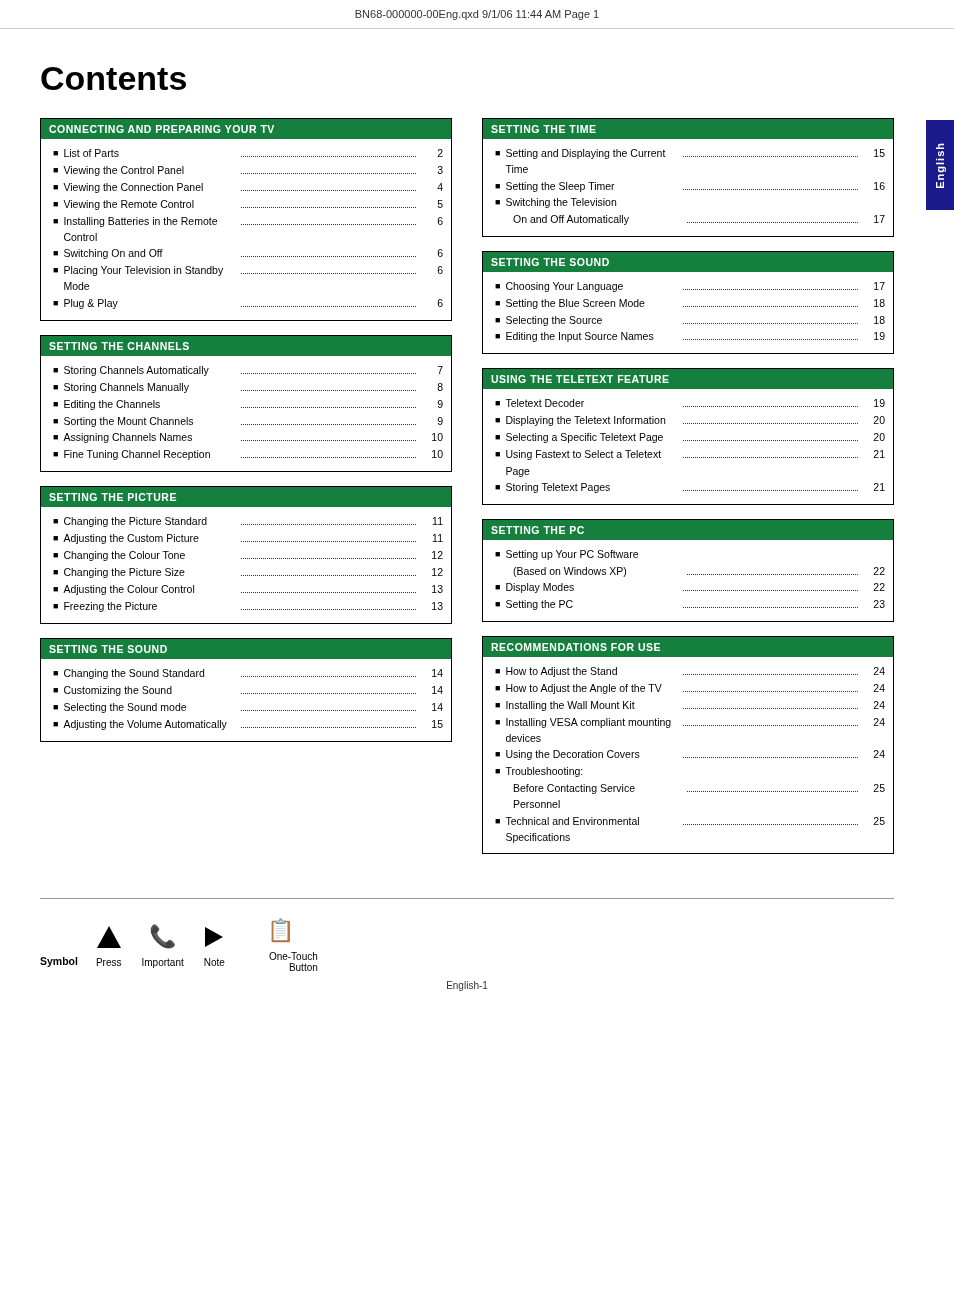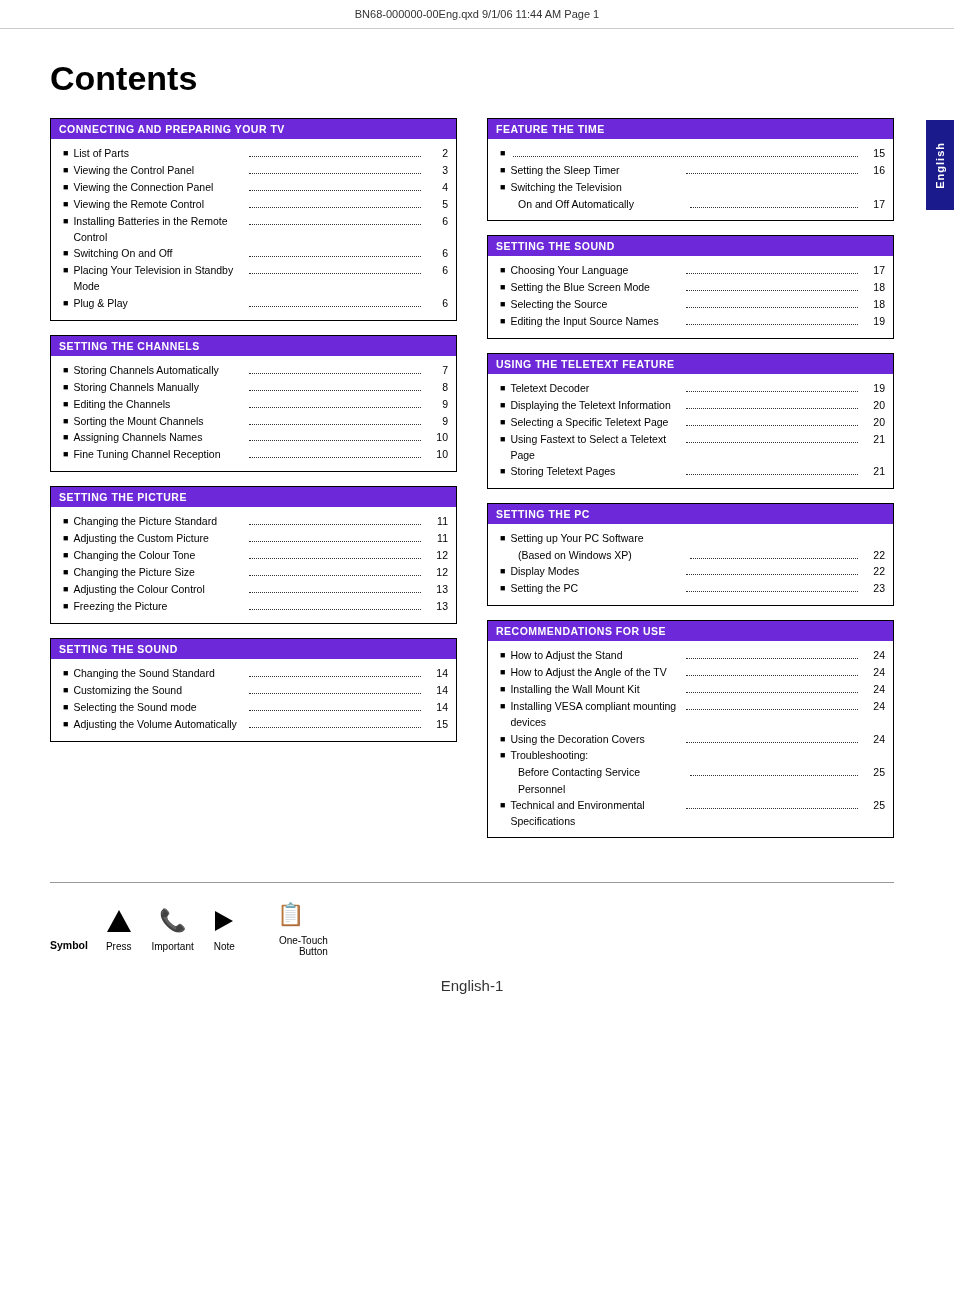--- a/index.html
+++ b/index.html
@@ -39,21 +39,21 @@
     .side-tab span {
       color: #fff;
       font-size: 11px;
       font-weight: bold;
       writing-mode: vertical-rl;
       transform: rotate(180deg);
       letter-spacing: 1px;
     }
 
     .page-content {
-      padding: 30px 50px 30px 50px;
+      padding: 30px 50px 30px 40px;
       padding-right: 60px;
     }
 
     h1.title {
       font-size: 34px;
       font-weight: bold;
       margin-bottom: 20px;
       color: #000;
     }
 
@@ -62,21 +62,21 @@
       grid-template-columns: 1fr 1fr;
       gap: 16px 30px;
     }
 
     .section-box {
       border: 1px solid #000;
       margin-bottom: 14px;
     }
 
     .section-header {
-      background: #6d28d9;
+      background: #15803d;
       color: #fff;
       font-size: 10.5px;
       font-weight: bold;
       padding: 4px 8px;
       letter-spacing: 0.5px;
     }
 
     .section-body {
       padding: 6px 8px 8px 8px;
     }
@@ -148,23 +148,23 @@
     .symbol-word {
       font-size: 10.5px;
       font-weight: bold;
       margin-right: 18px;
       align-self: flex-end;
       padding-bottom: 6px;
     }
 
     .page-footer {
       text-align: center;
-      font-size: 15px;
+      font-size: 10px;
       color: #333;
-      margin-top: 20px;
+      margin-top: 7px;
     }
 
     .dotted-line {
       flex: 1;
       border-bottom: 1px dotted #333;
       margin: 0 3px 3px 3px;
     }
 
     
     .triangle-up {
@@ -377,24 +377,25 @@
                 <span class="item-page">15</span>
               </div>
             </div>
           </div>
         </div>
     </div>
 
     <div>
       <div id="right-sections">
           <div class="section-box">
-            <div class="section-header">FEATURE THE TIME</div>
-            <div class="section-body">
-              <div class="toc-item">
-                <span class="bullet">■</span>
+            <div class="section-header">SETTING THE TIME</div>
+            <div class="section-body">
+              <div class="toc-item">
+                <span class="bullet">■</span>
+                <span class="item-text">Setting and Displaying the Current Time</span>
                 <span class="dotted-line"></span>
                 <span class="item-page">15</span>
               </div>
               <div class="toc-item">
                 <span class="bullet">■</span>
                 <span class="item-text">Setting the Sleep Timer</span>
                 <span class="dotted-line"></span>
                 <span class="item-page">16</span>
               </div>
               <div class="toc-item">

